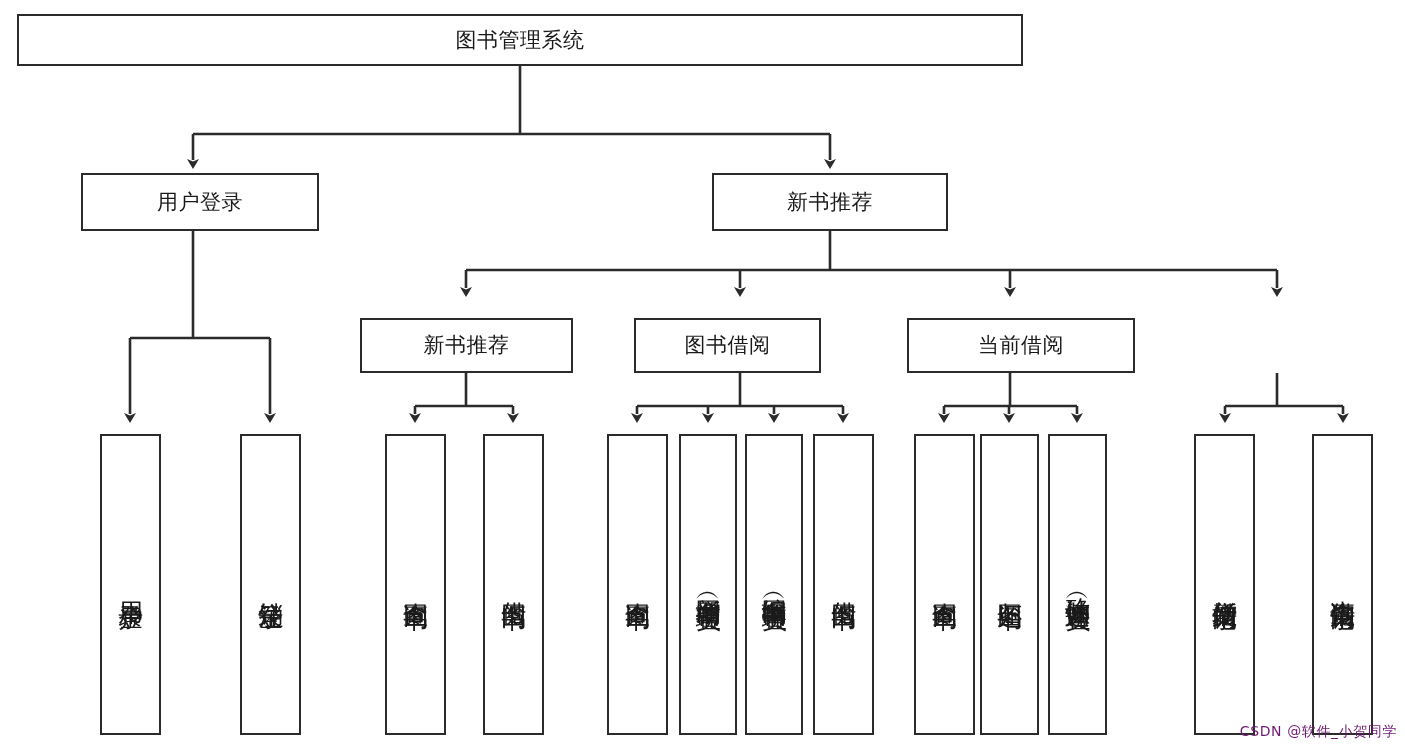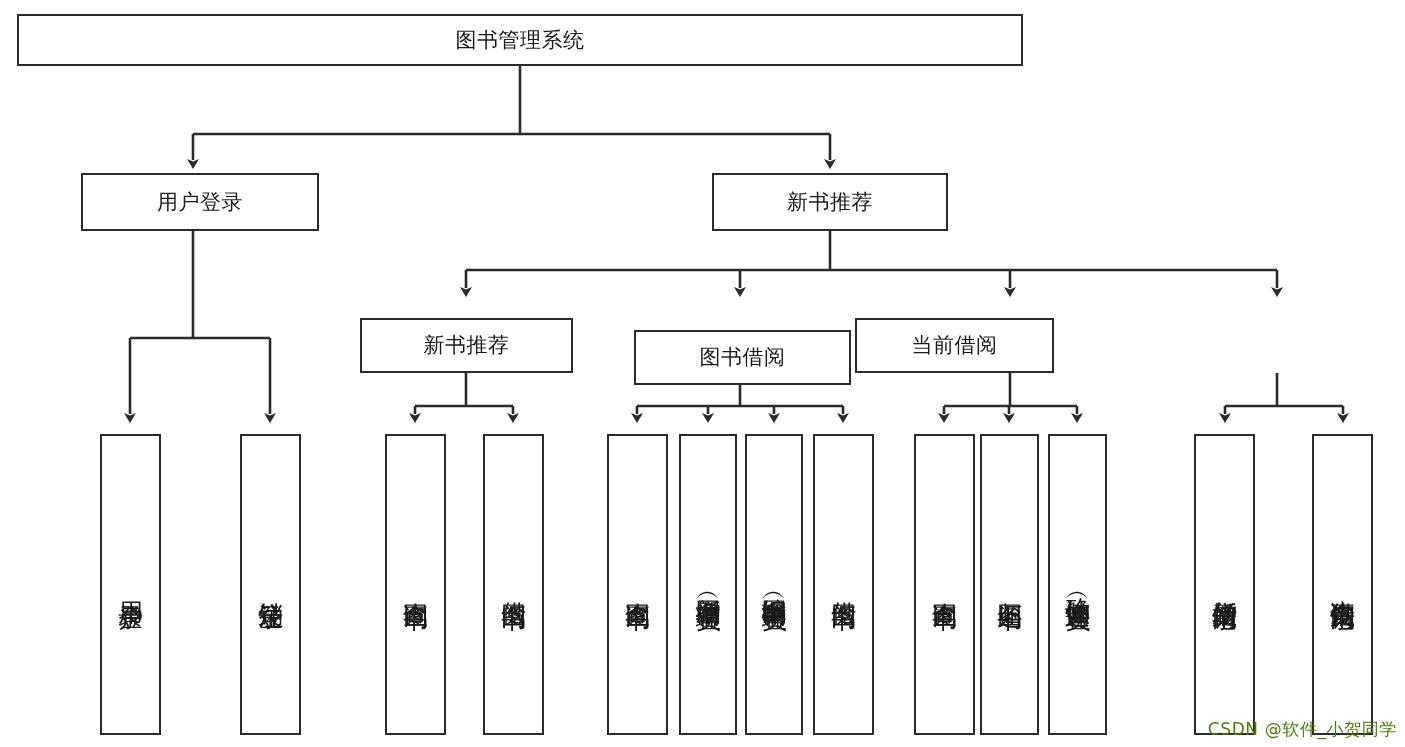--- a/index.html
+++ b/index.html
@@ -55,22 +55,22 @@
     text-orientation: upright;
     font-size: 25px;
     line-height: 1.02;
     letter-spacing: 1.5px;
     white-space: nowrap;
   }
   #watermark {
     position: absolute;
     right: 8px;
     bottom: 6px;
-    font-size: 17px;
-    color: #4d7c0f;
+    font-size: 14px;
+    color: #701a75;
     letter-spacing: 0.6px;
     white-space: nowrap;
     font-family: "DejaVu Sans", "Liberation Sans", sans-serif;
   }
 </style>
 </head>
 <body>
 
 <div id="canvas">
 
@@ -132,24 +132,24 @@
   <div class="node horiz" style="left:81px; top:173px; width:238px; height:58px;">
     <span class="label">用户登录</span>
   </div>
   <div class="node horiz" style="left:712px; top:173px; width:236px; height:58px;">
     <span class="label">新书推荐</span>
   </div>
 
   <div class="node horiz" style="left:360px; top:318px; width:213px; height:55px;">
     <span class="label">新书推荐</span>
   </div>
-  <div class="node horiz" style="left:634px; top:318px; width:217px; height:55px;margin-top:12px;">
+  <div class="node horiz" style="left:634px; top:318px; width:187px; height:55px;">
     <span class="label">图书借阅</span>
   </div>
-  <div class="node horiz" style="left:855px; top:318px; width:199px; height:55px;">
+  <div class="node horiz" style="left:907px; top:318px; width:228px; height:55px;">
     <span class="label">当前借阅</span>
   </div>
 
   <div class="node vert" style="left:100px; top:434px; width:61px; height:301px;">
     <span class="label">用户登录</span>
   </div>
   <div class="node vert" style="left:240px; top:434px; width:61px; height:301px;">
     <span class="label">注销登录</span>
   </div>
 

